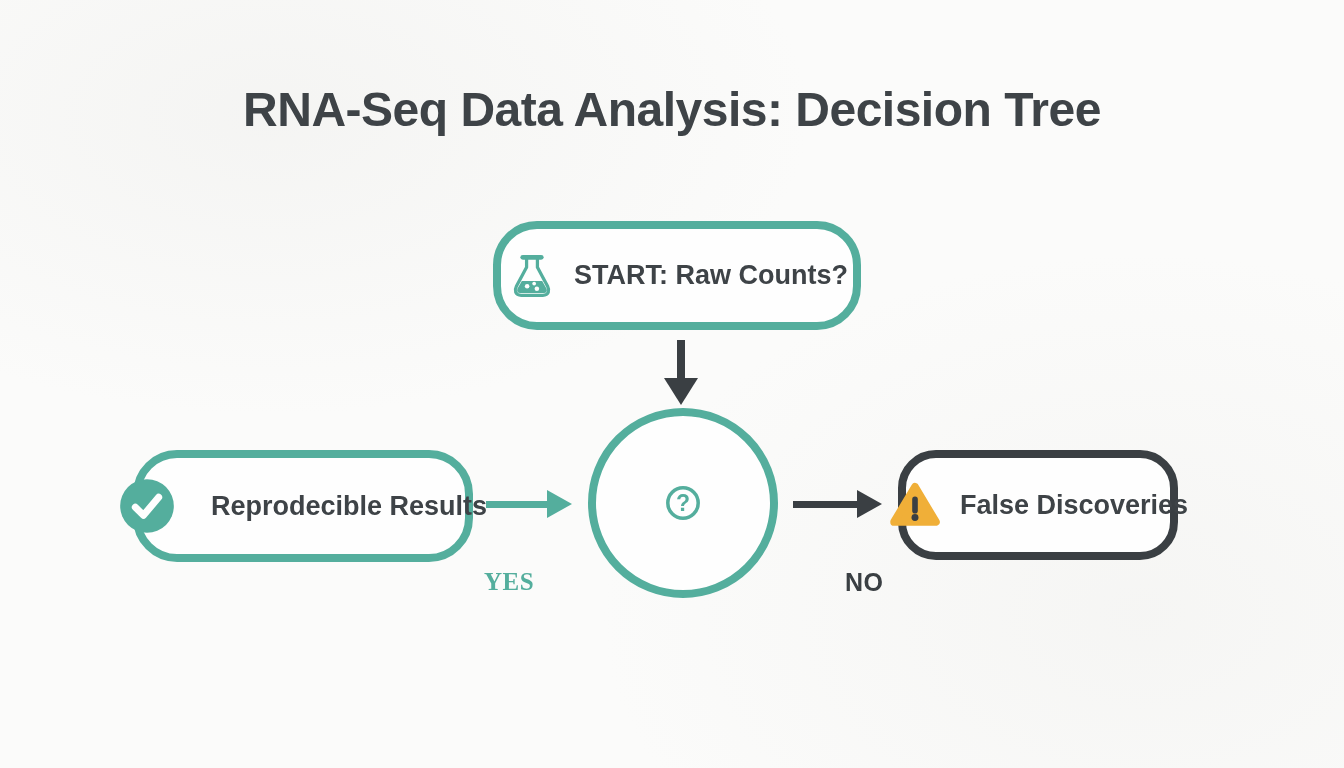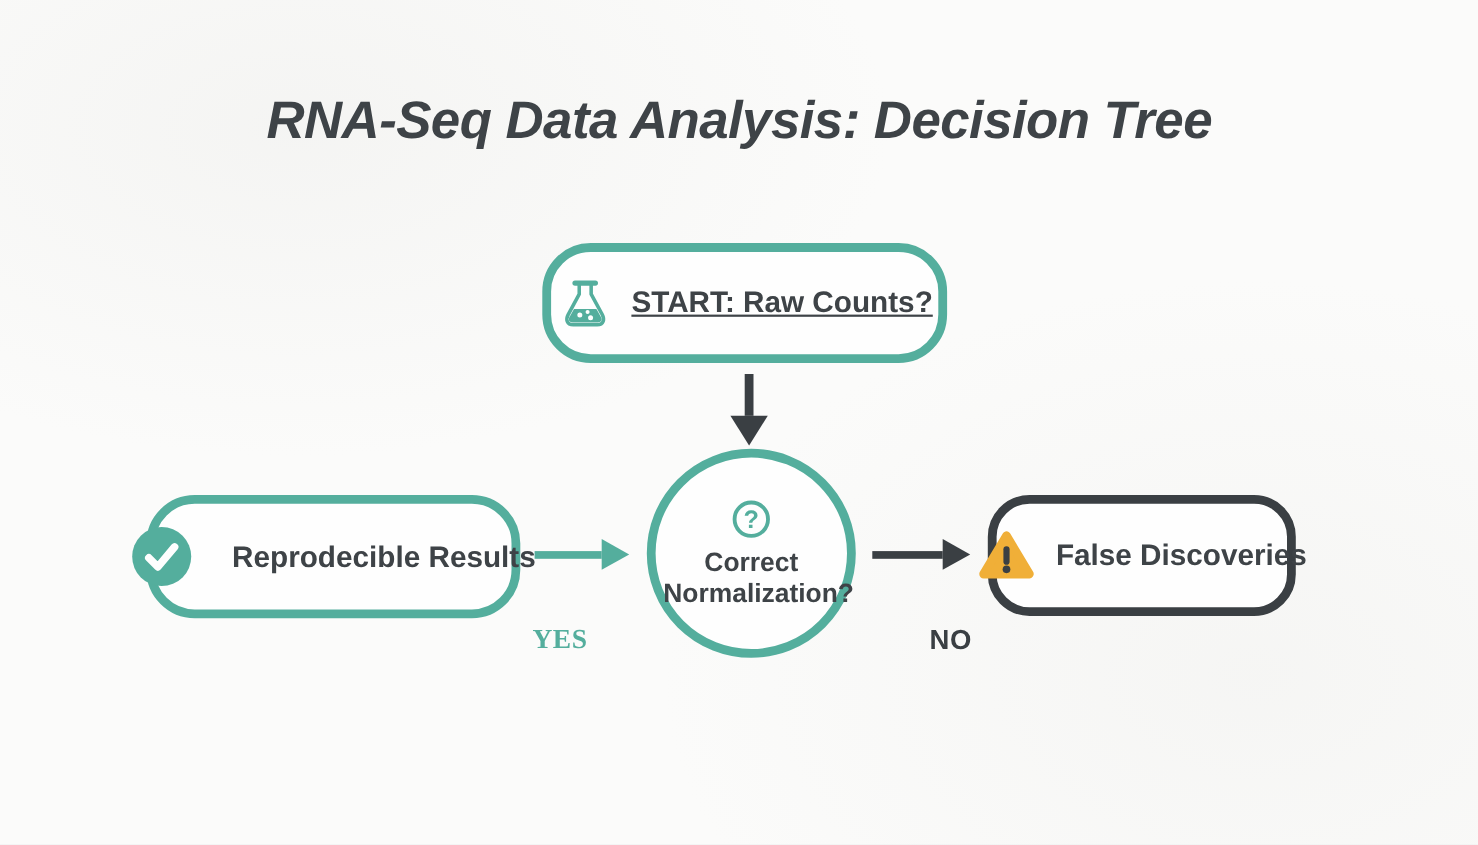--- a/index.html
+++ b/index.html
@@ -25,21 +25,20 @@
   .title {
     position: absolute;
     top: 82px;
     left: 0;
     width: 100%;
     text-align: center;
     font-size: 48px;
     font-weight: bold;
     letter-spacing: -0.5px;
     color: var(--text);
-    font-style: italic;
   }
 
   
   .node {
     position: absolute;
     display: flex;
     align-items: center;
     justify-content: center;
     gap: 16px;
     background: #fefefe;
@@ -51,21 +50,21 @@
     white-space: nowrap;
   }
 
   
   .node-start {
     left: 493px; top: 221px;
     width: 368px; height: 109px;
     border: 8px solid var(--teal);
     border-radius: 44px;
   }
-  .node-start .node-label { font-size: 27px; text-decoration: underline; }
+  .node-start .node-label { font-size: 27px; }
 
   
   .node-decision {
     left: 588px; top: 408px;
     width: 190px; height: 190px;
     border: 8px solid var(--teal);
     border-radius: 50%;
     flex-direction: column;
     gap: 6px;
   }
@@ -183,21 +182,20 @@
   <div class="arrow arrow-down">
     <div class="shaft"></div>
     <div class="head"></div>
   </div>
 
   <div class="node node-decision">
     <svg class="icon" width="40" height="40" viewBox="0 0 40 40">
       <circle class="qmark-ring" cx="20" cy="20" r="15.2"></circle>
       <text class="qmark-glyph" x="20" y="28" text-anchor="middle">?</text>
     </svg>
-    <span class="node-label">Correct Normalization?</span>
   </div>
 
   <div class="node node-yes">
     <svg class="icon" width="56" height="56" viewBox="0 0 48 48">
       <circle class="check-circle" cx="24" cy="24" r="23"></circle>
       <path class="check-stroke" d="M14 25 L21 32 L34 16.5"></path>
     </svg>
     <span class="node-label">Reprodecible Results</span>
   </div>
 

